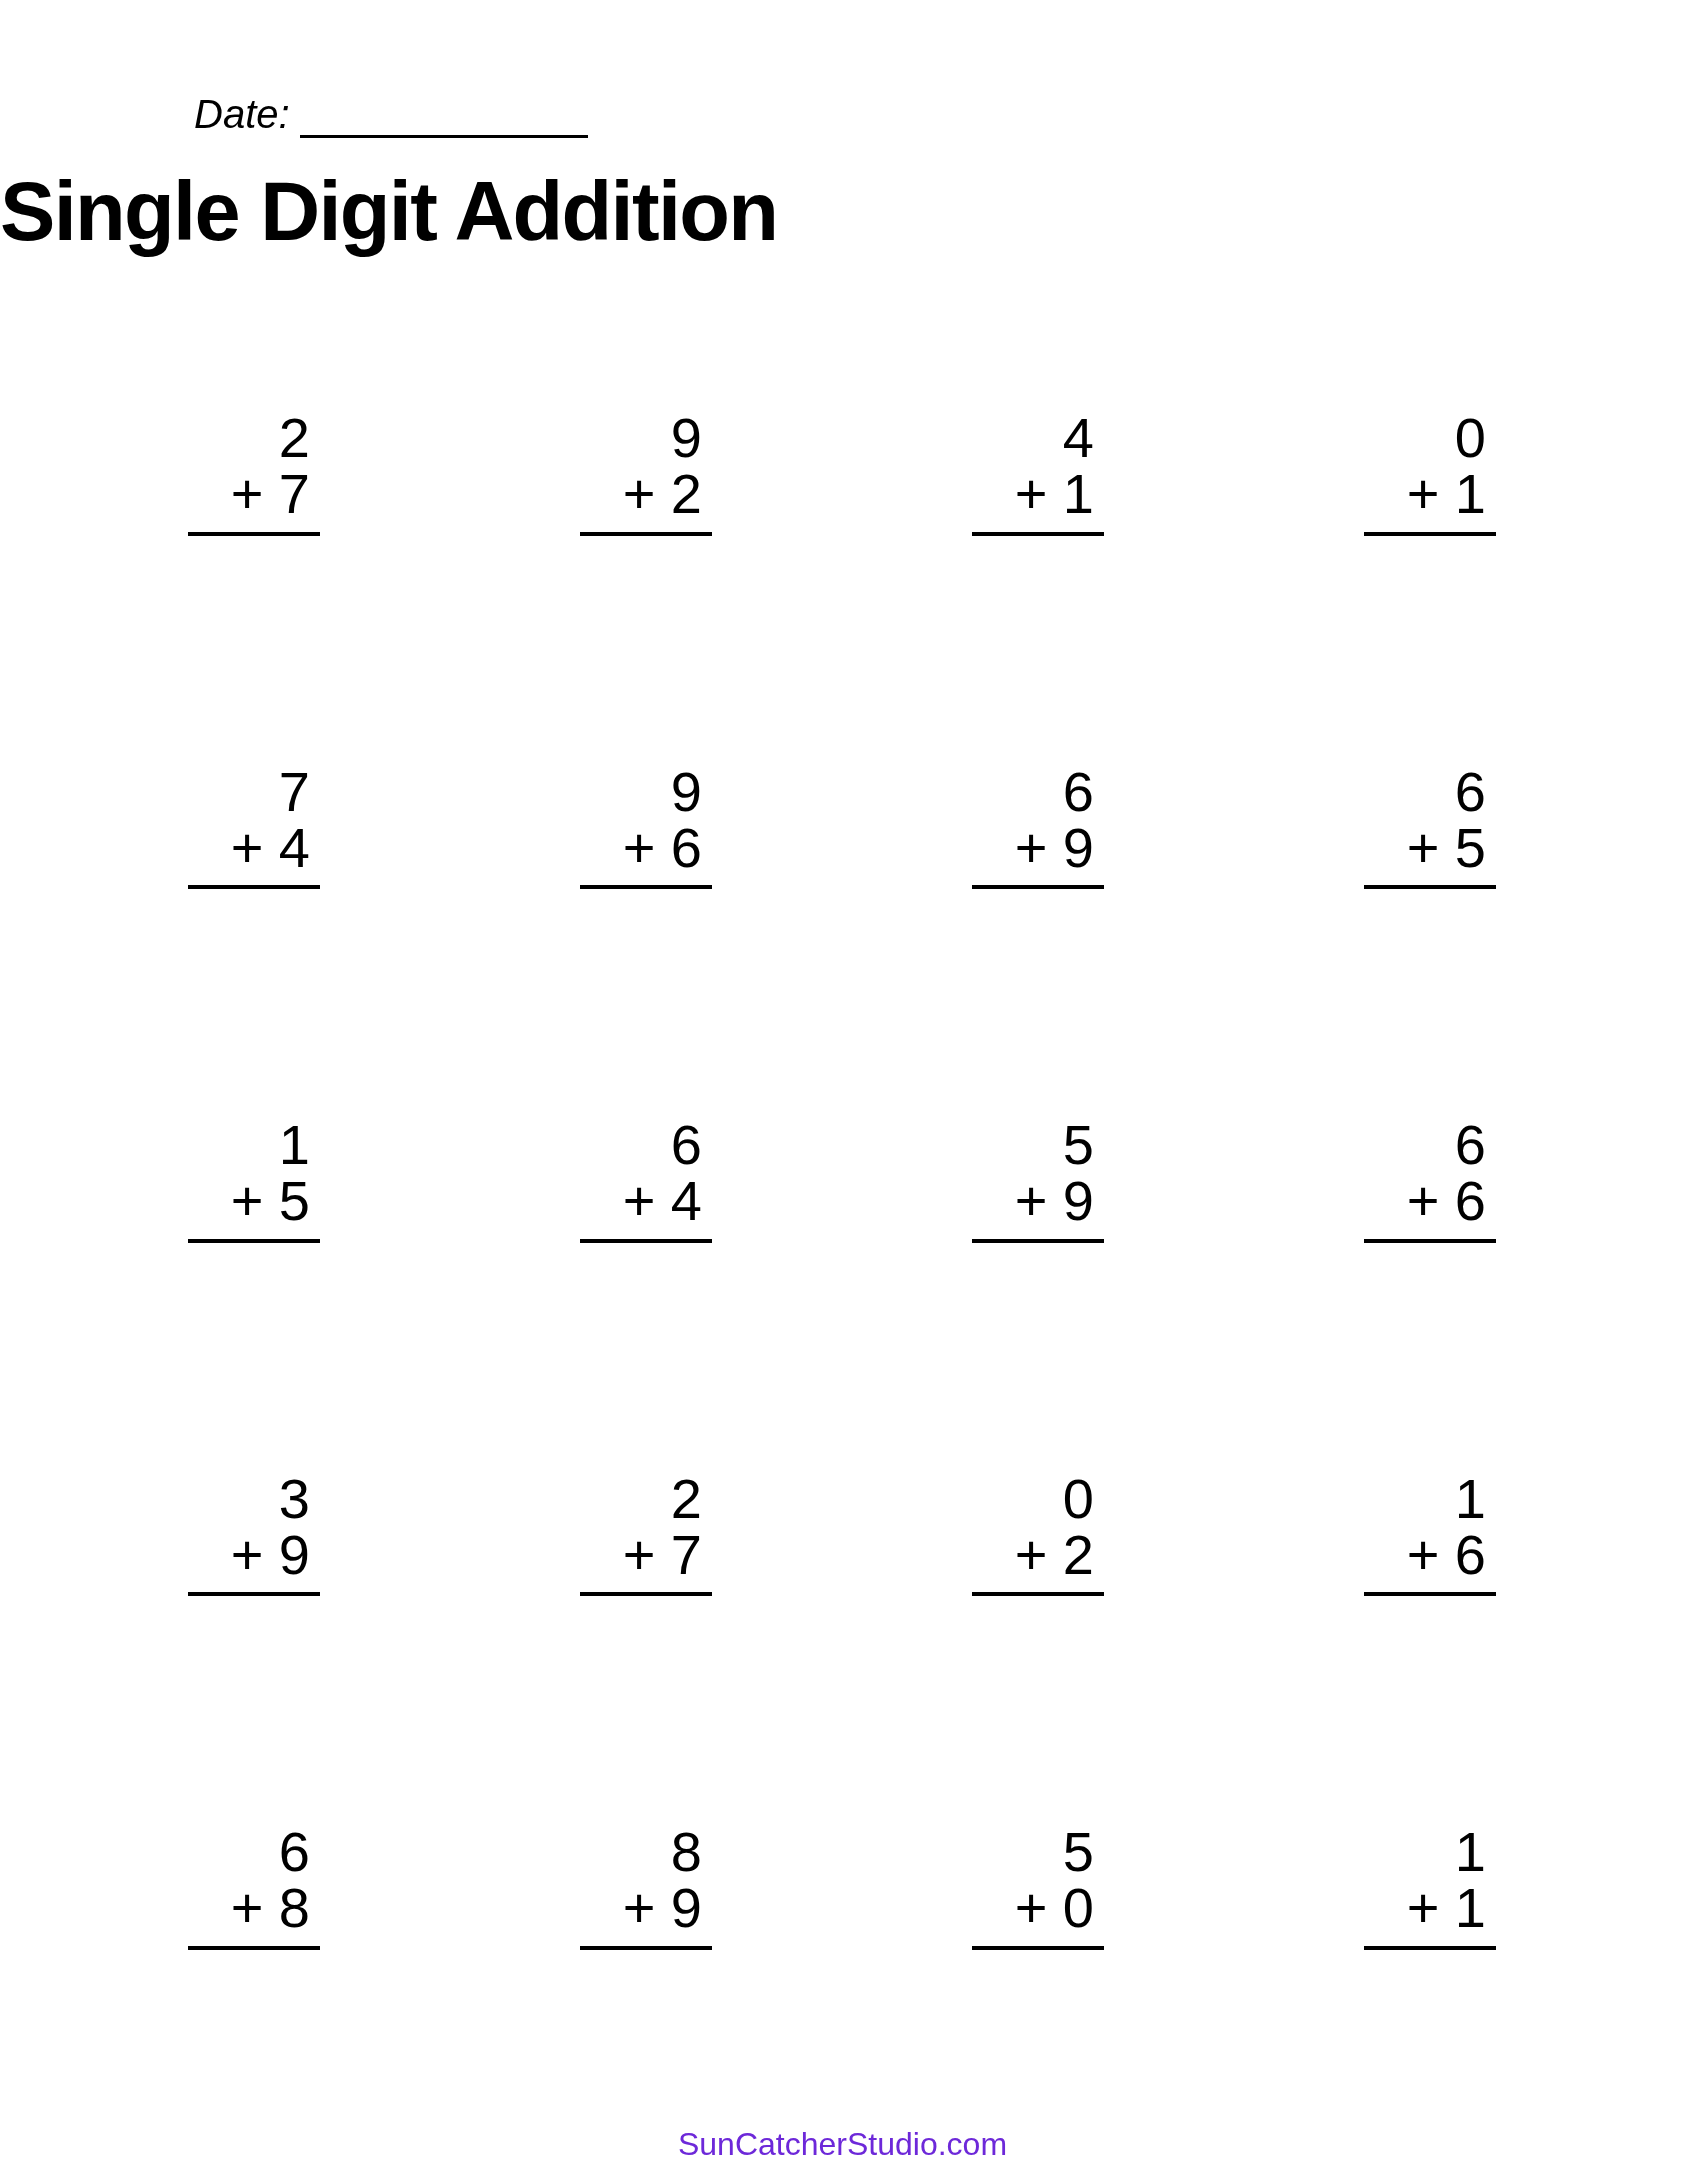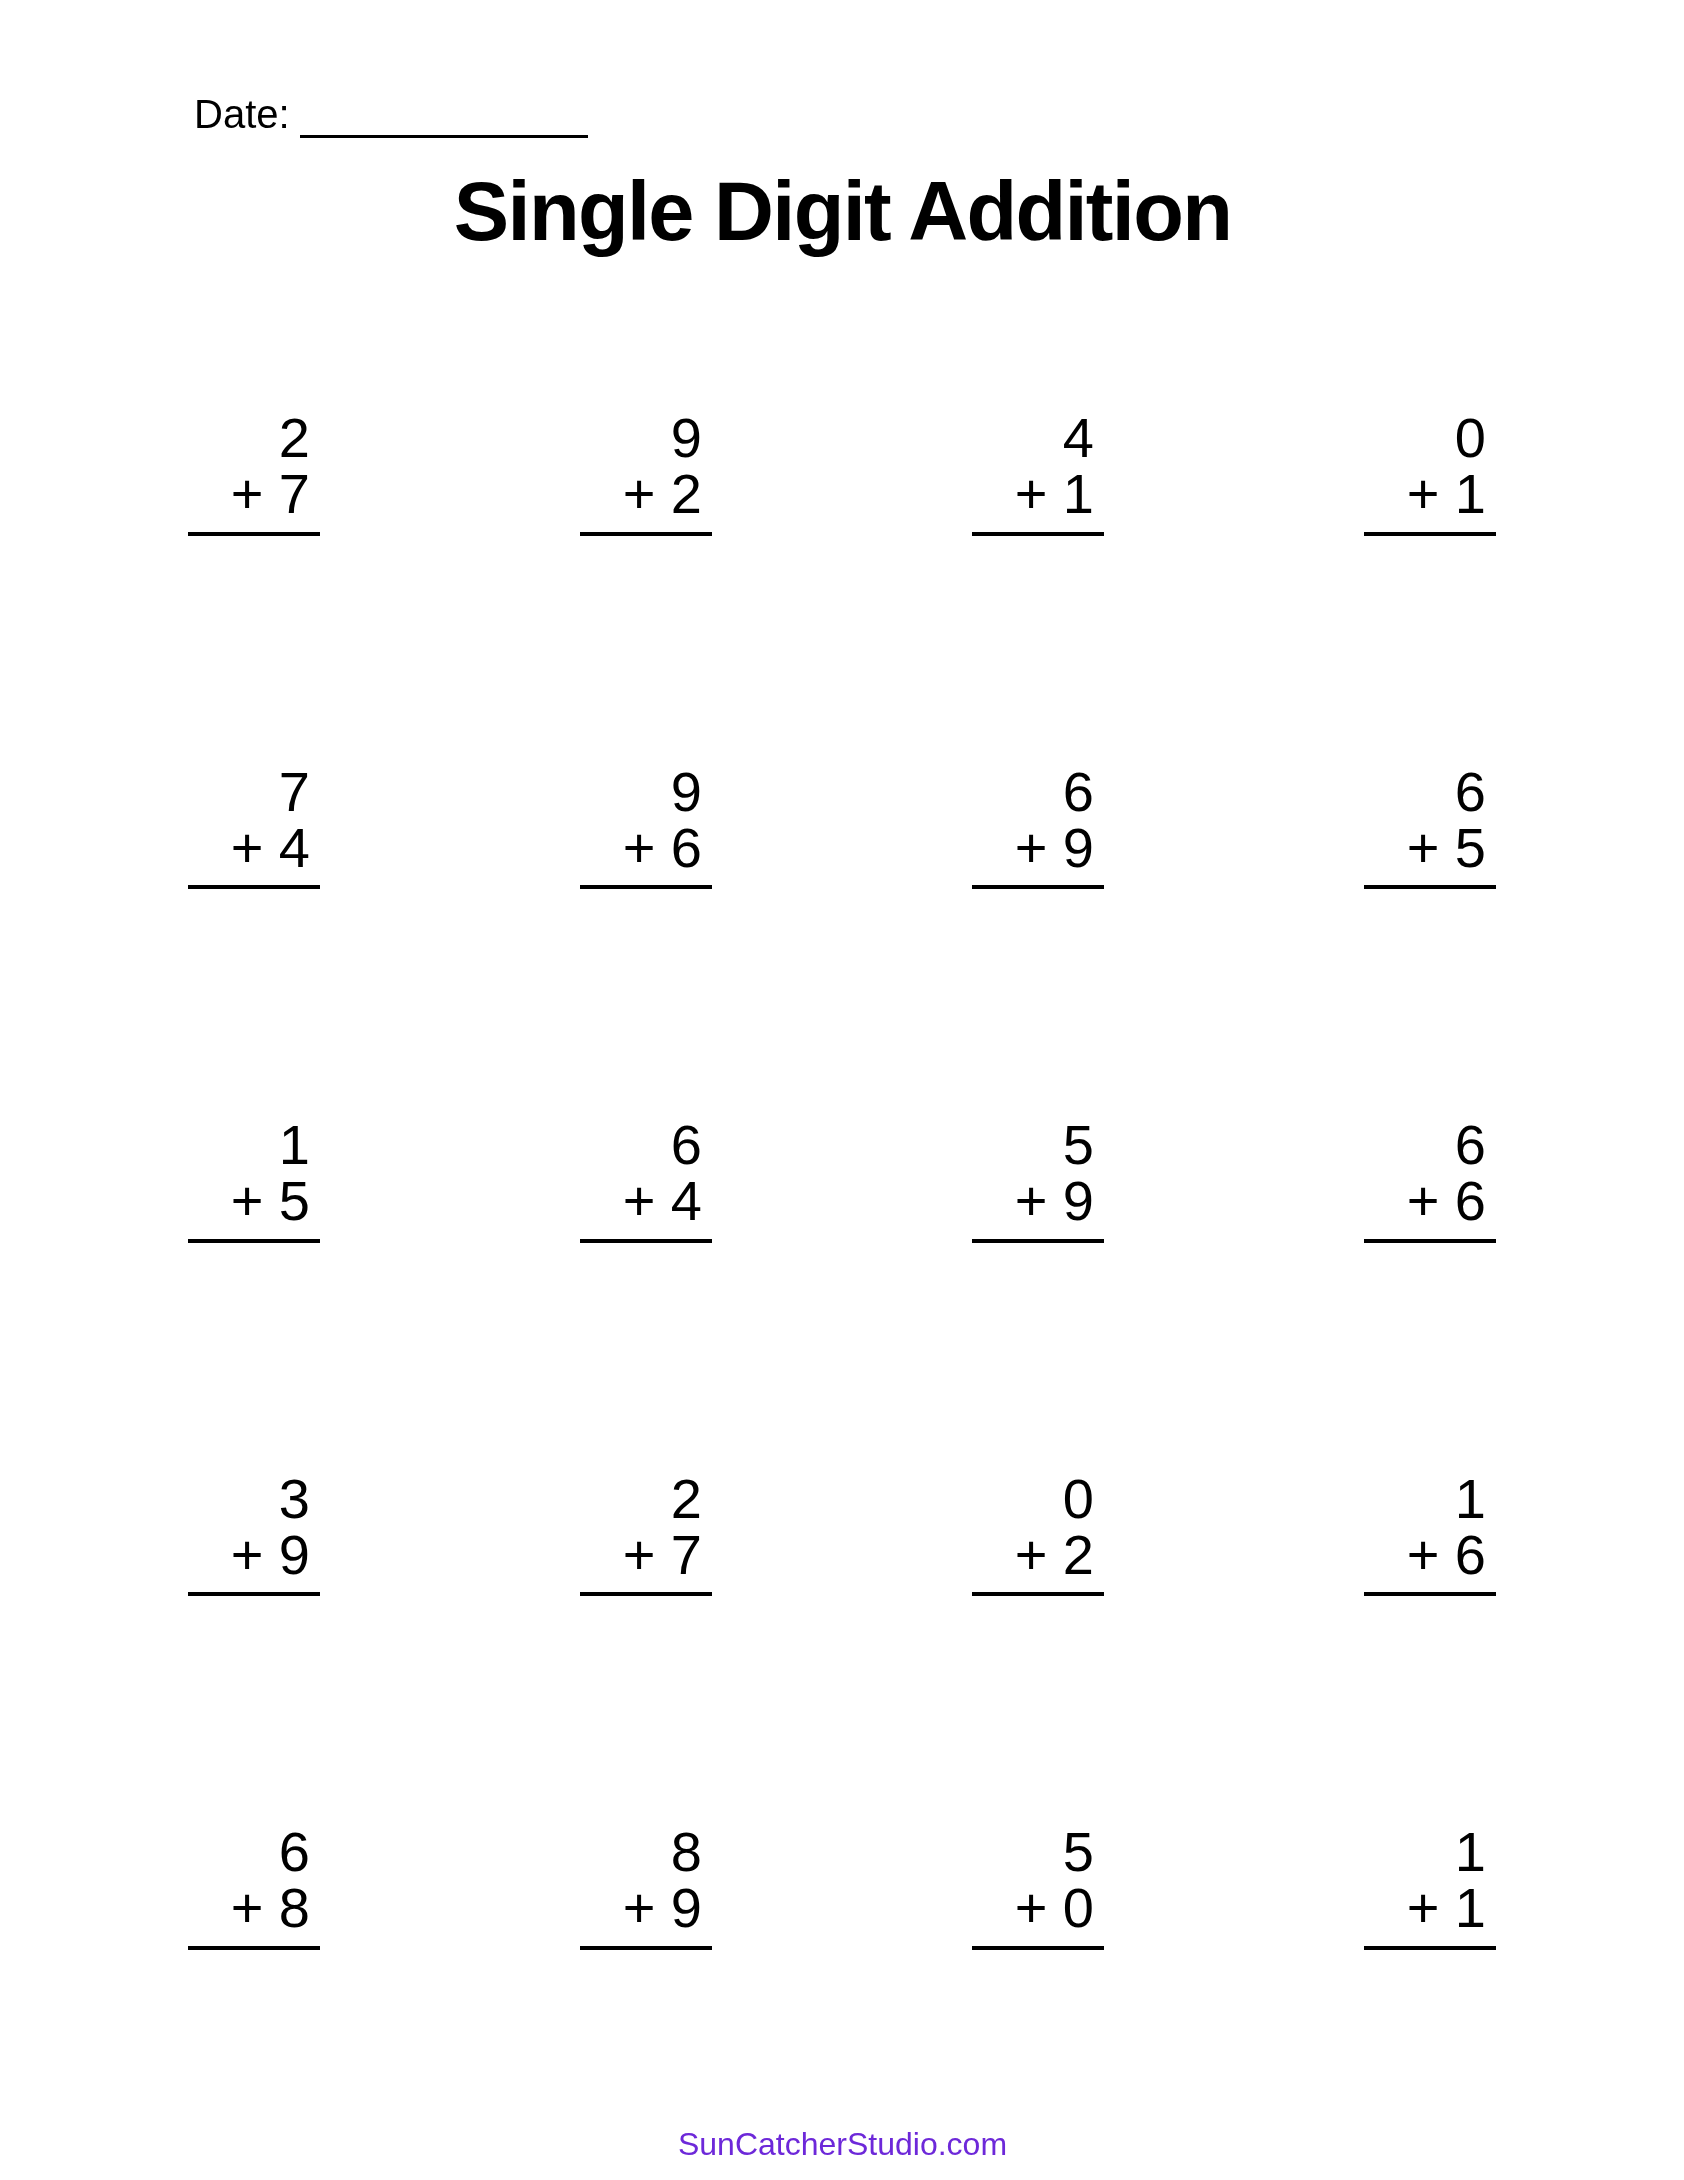--- a/index.html
+++ b/index.html
@@ -17,20 +17,21 @@
 
   
   .header {
     position: absolute;
     top: 90px;
     left: 194px;
     right: 220px;
     display: flex;
     justify-content: space-between;
     align-items: flex-end;
+    font-style: italic;
   }
   .field {
     display: flex;
     align-items: flex-end;
     font-size: 40px;
     line-height: 48px;
   }
   .field-line {
     display: inline-block;
     border-bottom: 3.4px solid #000000;
@@ -39,21 +40,20 @@
   }
   .date-line { width: 288px; }
   .name-line { width: 486px; }
 
   
   .title {
     position: absolute;
     top: 164px;
     left: 0;
     width: 100%;
-    text-align: center;
     font-size: 83px;
     font-weight: 700;
     letter-spacing: -1.7px;
   }
   .subtitle {
     position: absolute;
     top: 286px;
     left: 0;
     width: 100%;
     text-align: center;

